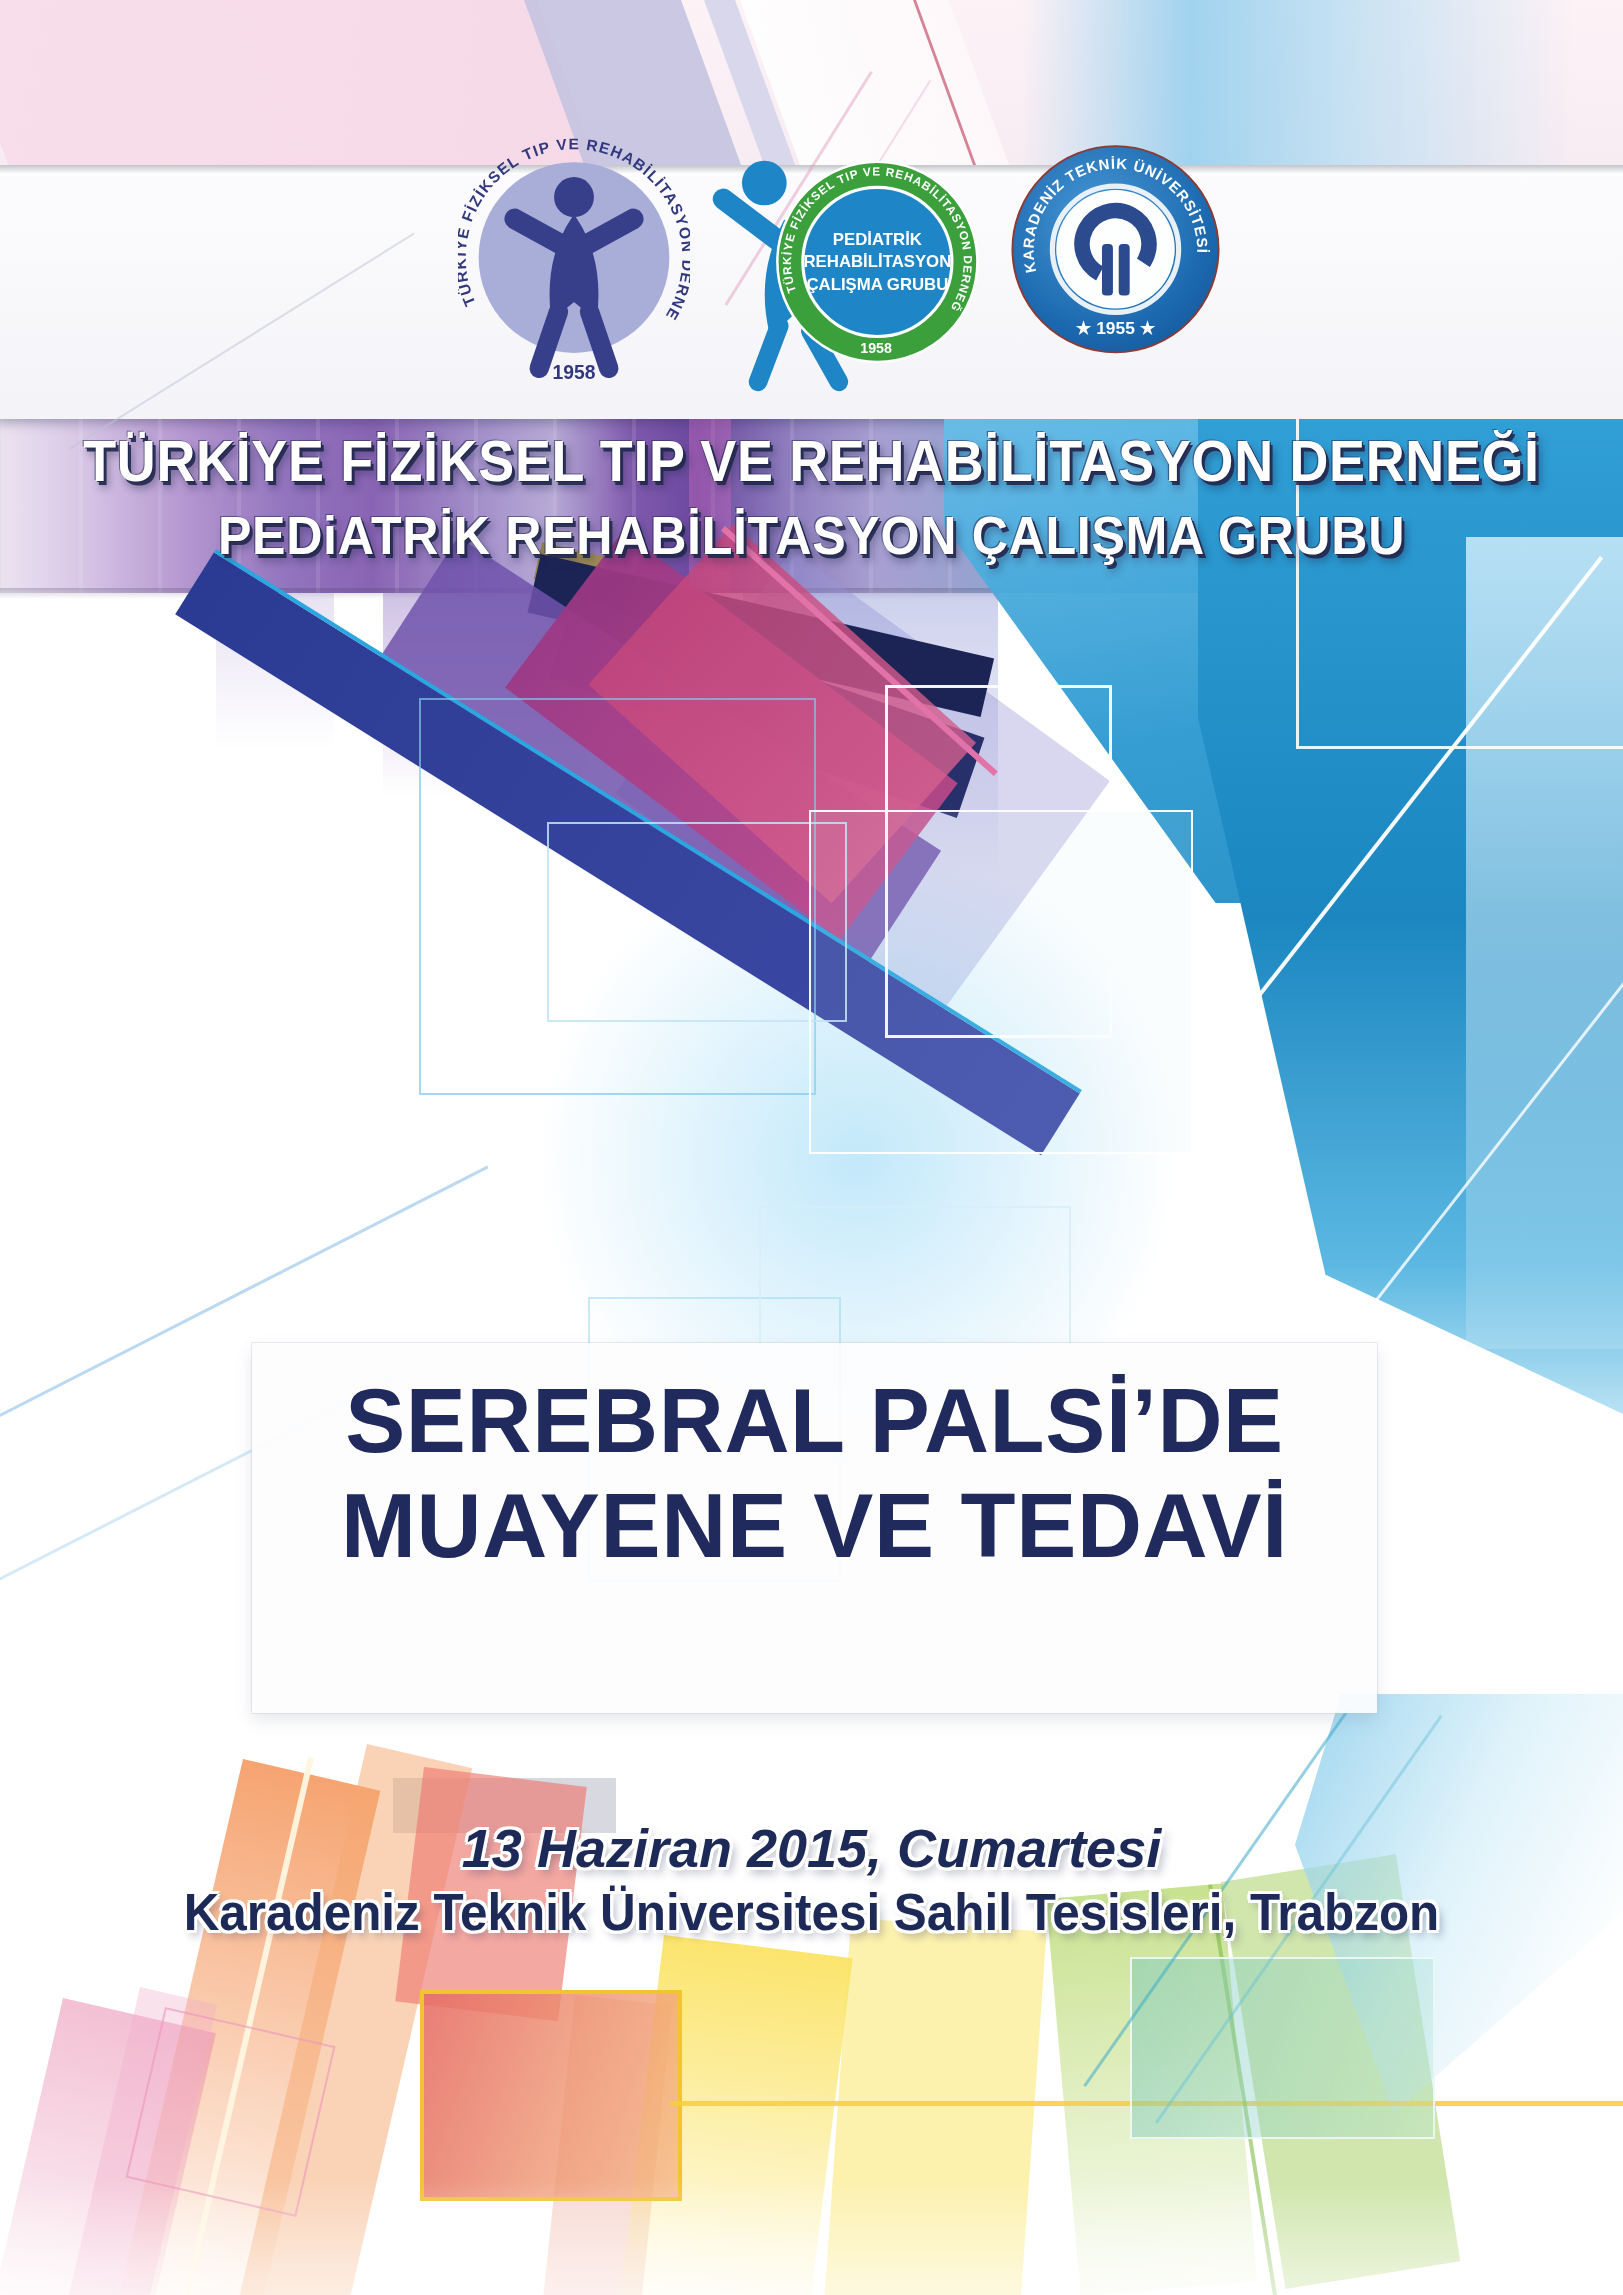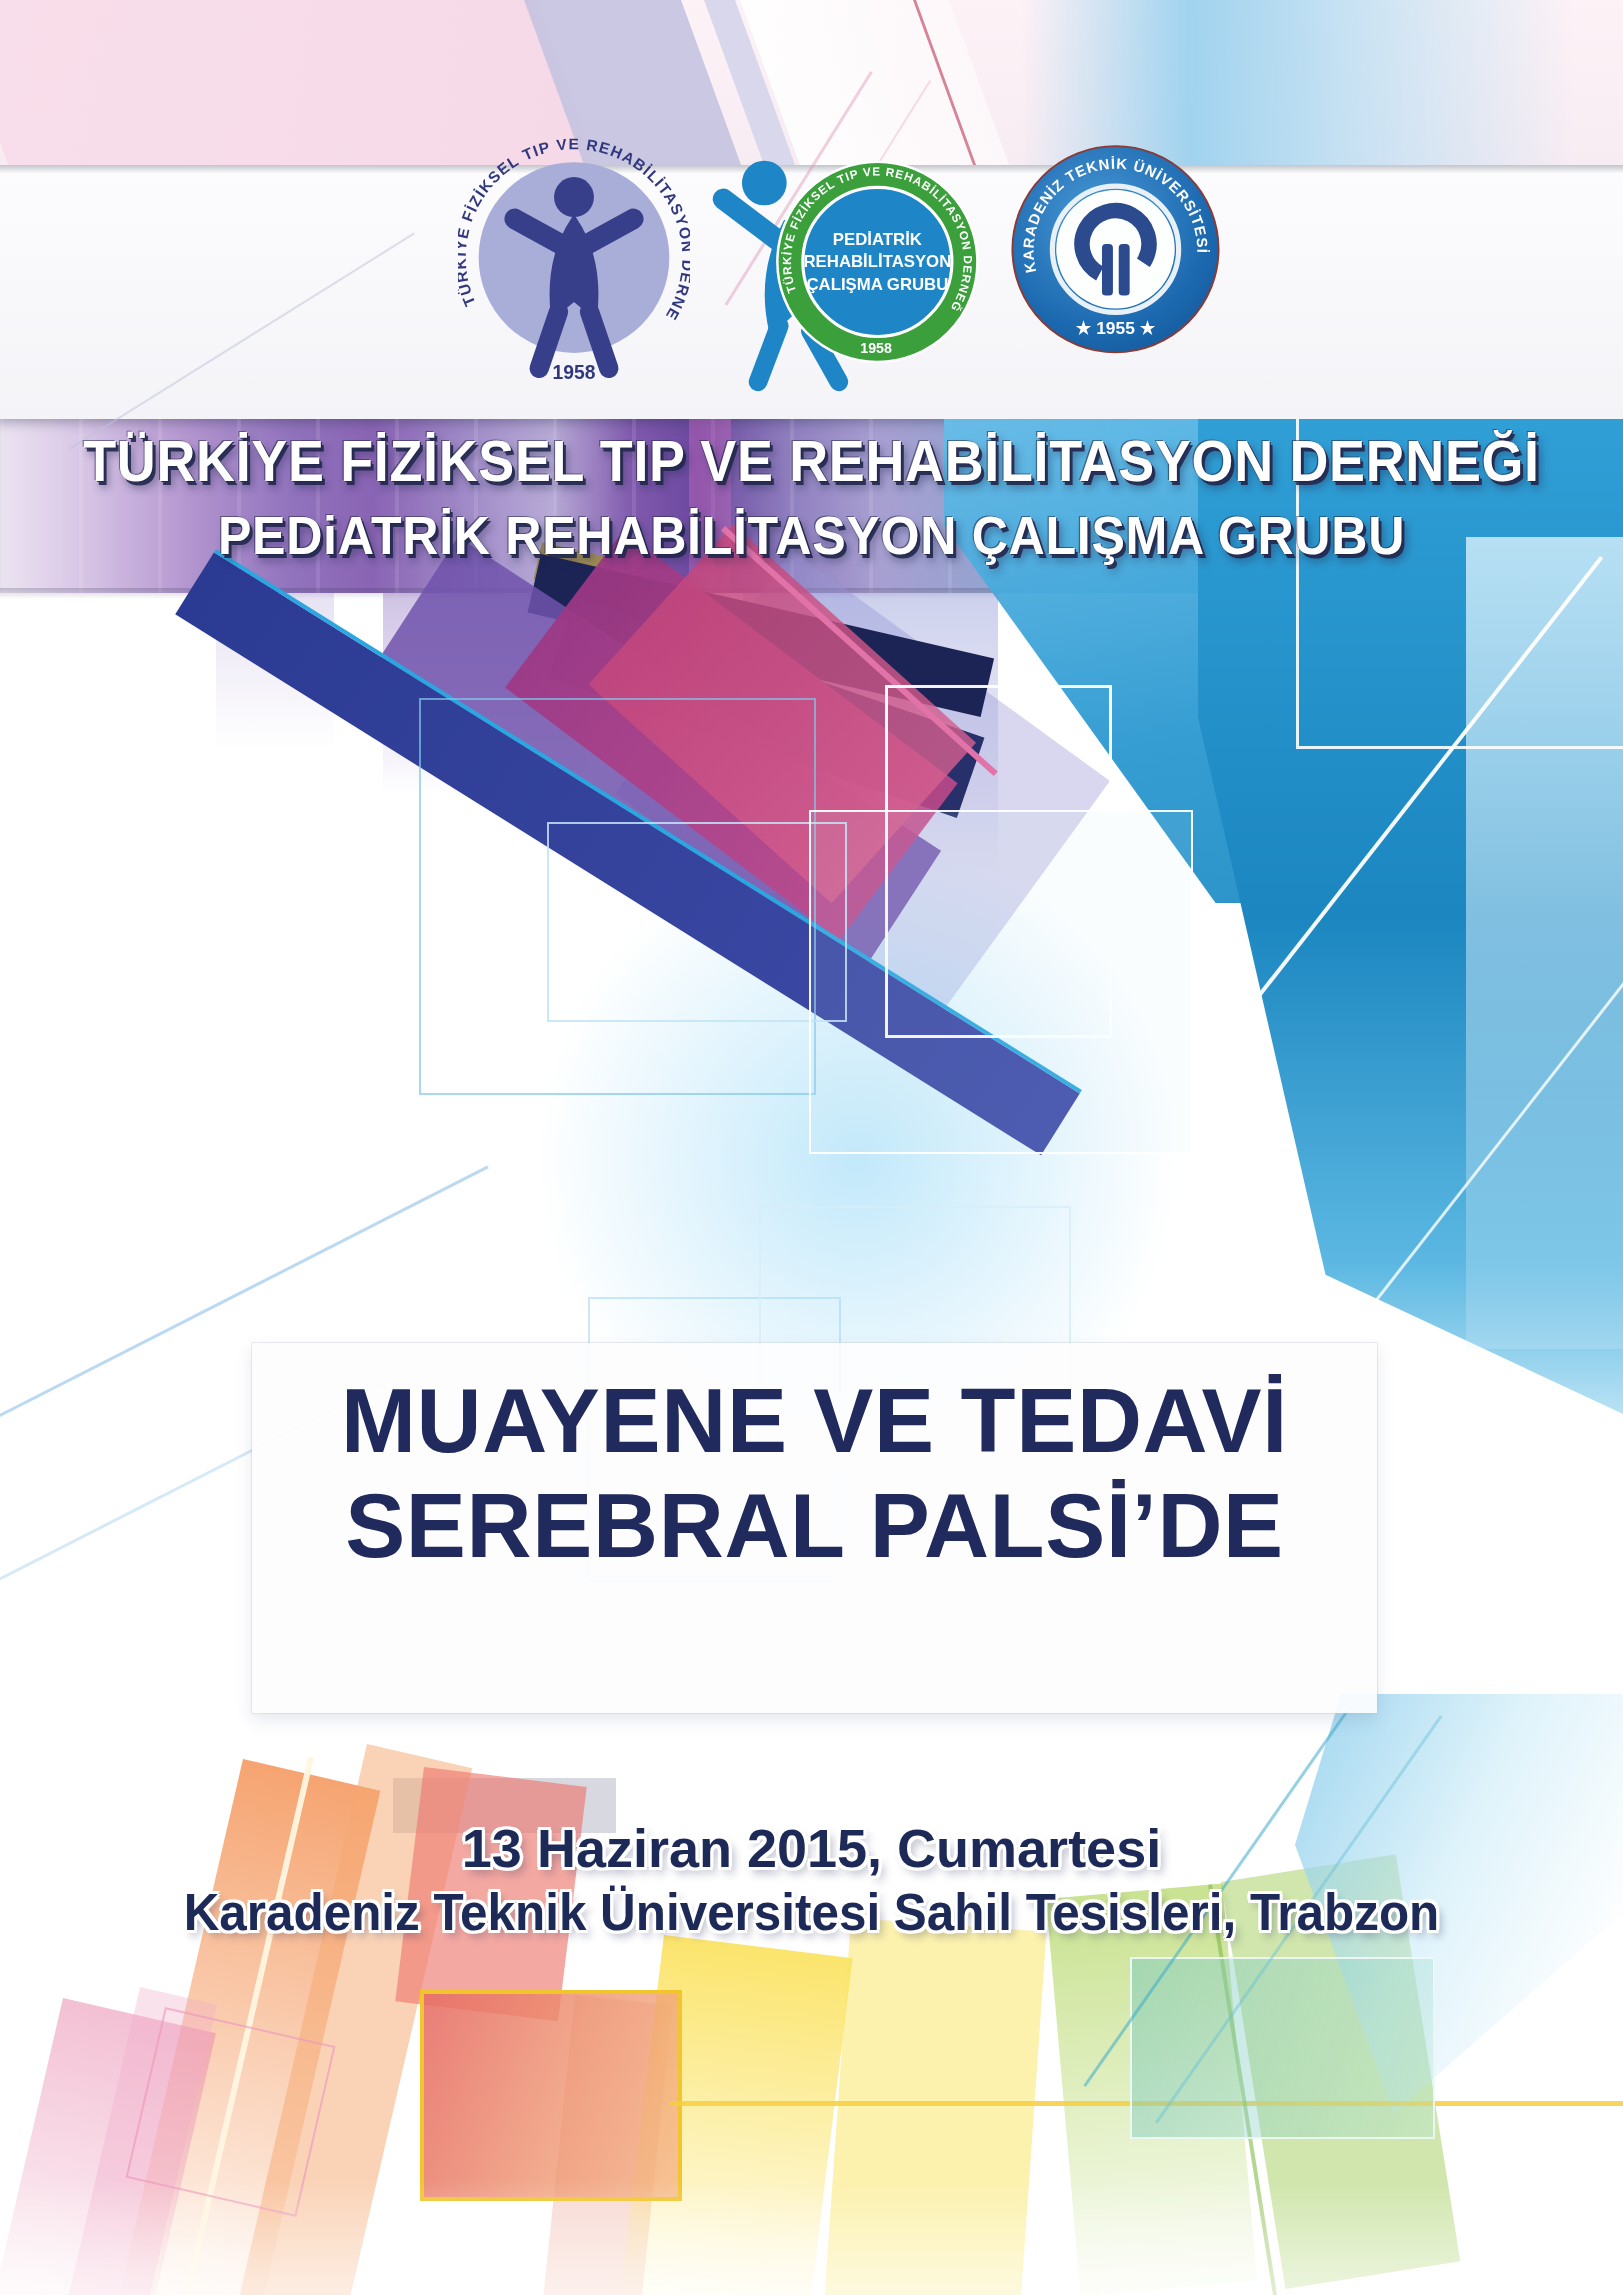--- a/index.html
+++ b/index.html
@@ -73,21 +73,21 @@
   
   .title-box{left:252px;top:1343px;width:1125px;height:370px;background:rgba(253,253,254,.92);
     box-shadow:0 0 0 0.7px rgba(185,190,205,.45),0 6.5px 15.7px rgba(90,100,140,.15);z-index:40;}
   .title-inner{padding-top:26px;}
   .title-line{text-align:center;font-weight:bold;color:#202a5c;font-size:90px;line-height:105px;letter-spacing:0.7px;white-space:nowrap;
     text-shadow:0 0 6.5px rgba(255,255,255,.95),0 0 11.8px rgba(255,255,255,.7);}
 
   
   .date-line{left:0;right:0;text-align:center;font-weight:bold;color:#1d2a58;z-index:45;white-space:nowrap;
     text-shadow:-2.6px -2.6px 0 #fff,2.6px -2.6px 0 #fff,-2.6px 2.6px 0 #fff,2.6px 2.6px 0 #fff,0 -3.3px 0 #fff,0 3.3px 0 #fff,-3.3px 0 0 #fff,3.3px 0 0 #fff,4.6px 5.9px 9.2px rgba(25,35,80,.35);}
-  .date1{top:1817px;font-size:54px;}
+  .date1{top:1817px;font-size:54px;font-style:italic;}
   .date2{top:1882px;font-size:52px;transform:scaleX(.95);}
 
   
   .bf-gray{left:393px;top:1778px;width:223px;height:55px;background:rgba(168,168,188,.45);z-index:5;}
   .bf-or1{left:243px;top:1759px;width:141px;height:543px;background:linear-gradient(180deg,rgba(244,148,88,.85),rgba(248,196,156,.12));transform:rotate(13deg);transform-origin:top left;z-index:5;}
   .bf-orline{left:308px;top:1757px;width:5.9px;height:563px;background:rgba(255,246,224,.95);transform:rotate(13deg);transform-origin:top left;z-index:6;}
   .bf-or2{left:367px;top:1744px;width:108px;height:589px;background:rgba(246,168,112,.5);transform:rotate(13deg);transform-origin:top left;z-index:5;}
   .bf-redcol{left:424px;top:1767px;width:164px;height:236px;background:rgba(238,122,112,.65);transform:rotate(7deg);transform-origin:top left;z-index:5;}
   .bf-redbox{left:420px;top:1990px;width:254px;height:203px;border:4.6px solid #f2c52f;background:linear-gradient(110deg,rgba(230,108,100,.88),rgba(238,148,112,.8) 55%,rgba(244,176,128,.72));z-index:6;}
   .bf-redbox2{left:575px;top:1995px;width:98px;height:367px;background:rgba(236,150,130,.35);transform:rotate(6deg);transform-origin:top left;z-index:5;}
@@ -227,22 +227,22 @@
   <div class="d wr5"></div>
   <div class="d wr6"></div>
   <div class="d wr7"></div>
   <div class="d cy-line1"></div>
   <div class="d cy-line2"></div>
   <div class="d dl1"></div>
   <div class="d dl2"></div>
 
   <div class="d title-box">
     <div class="title-inner">
+      <div class="title-line">SEREBRAL PALSİ’DE</div>
       <div class="title-line">MUAYENE VE TEDAVİ</div>
-      <div class="title-line">SEREBRAL PALSİ’DE</div>
     </div>
   </div>
 
   <div class="d date-line date1">13 Haziran 2015, Cumartesi</div>
   <div class="d date-line date2">Karadeniz Teknik Üniversitesi Sahil Tesisleri, Trabzon</div>
 
   <div class="d bf-gray"></div>
   <div class="d bf-or1"></div>
   <div class="d bf-orline"></div>
   <div class="d bf-or2"></div>

